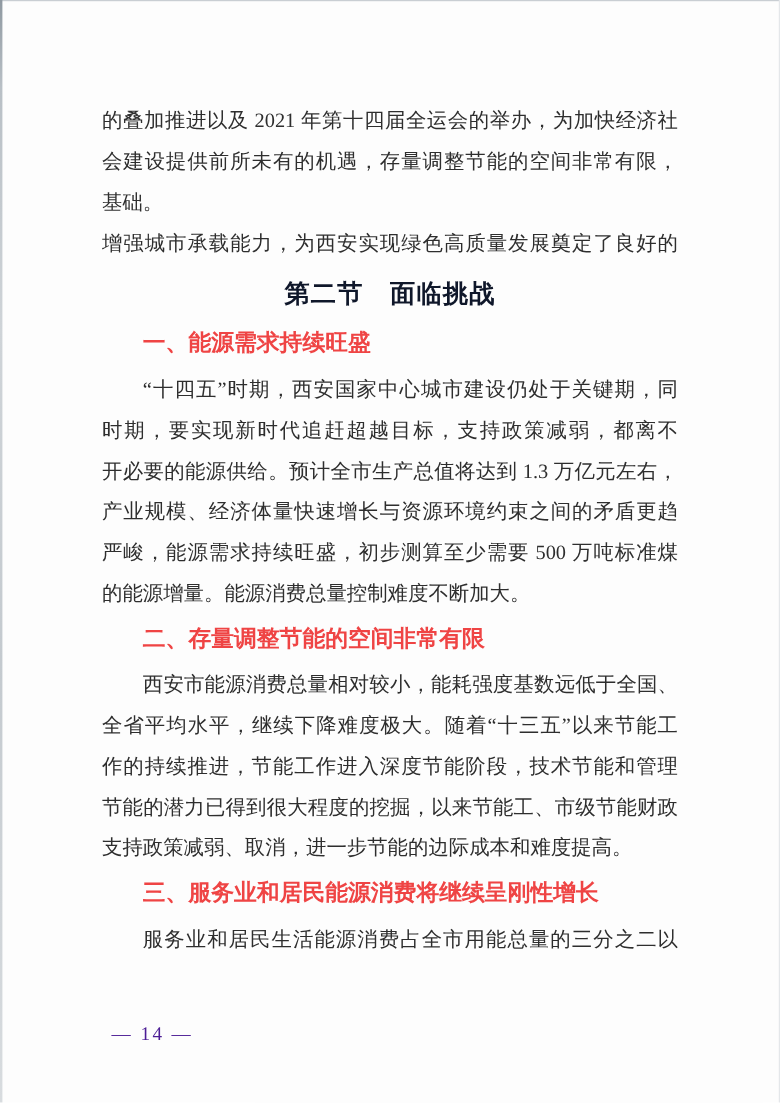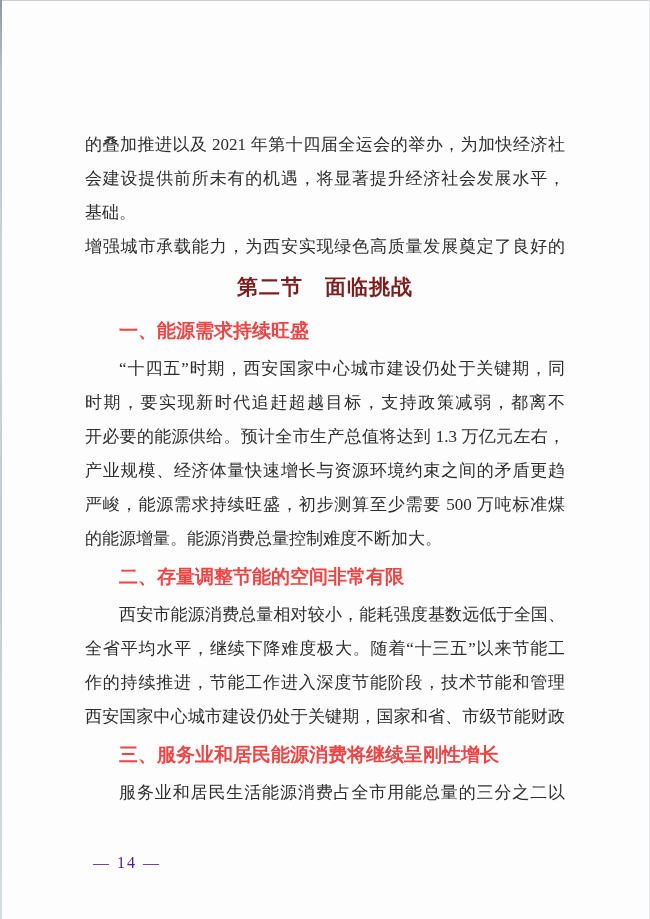--- a/index.html
+++ b/index.html
@@ -9,37 +9,36 @@
     background:#fdfdfd;
     overflow:hidden;
     font-family:"Liberation Serif","DejaVu Serif",serif;
   }
   
   .edge-top{position:absolute;top:0;left:0;width:650px;height:1px;background:#c9ced3;}
   .edge-left{position:absolute;top:0;left:0;width:2px;height:919px;
     background:linear-gradient(to bottom,#8f99a1 0%,#b9c0c6 8%,#cfd4d8 30%,#c4cacf 60%,#d8dcdf 100%);}
   .edge-right{position:absolute;top:0;right:0;width:1px;height:919px;background:#e4e7ea;}
 
-  .content{position:absolute;left:85px;top:84px;width:480px;margin-top:44px;}
+  .content{position:absolute;left:85px;top:84px;width:480px;}
 
   .bline{
     height:34px;line-height:34px;
     font-size:17px;color:#2e2e2e;
     text-align:justify;text-align-last:justify;
     overflow:hidden;white-space:nowrap;
   }
   .bline.end{text-align-last:left;}
   .bline.indent{padding-left:34px;}
 
   .section-heading{
     height:42px;line-height:42px;margin-top:4px;
     text-align:center;text-align-last:center;
-    font-size:21px;font-weight:600;color:#7f1d1d;
+    font-size:21px;font-weight:600;color:#0f172a;
     letter-spacing:1px;
-    font-family:Liberation Mono, monospace;
   }
   .sub-heading{
     height:42px;line-height:42px;
     padding-left:34px;
     font-family:"Liberation Sans","DejaVu Sans",sans-serif;
     font-size:19px;font-weight:bold;color:#ef4444;
   }
   .footer{
     position:absolute;left:93px;top:852px;
     font-size:16px;line-height:22px;color:#4c1d95;
@@ -52,21 +51,21 @@
 <div class="page">
 
   <div class="edge-top"></div>
   <div class="edge-left"></div>
   <div class="edge-right"></div>
 
   <div class="content">
 
     <div>
       <div class="bline">的叠加推进以及 2021 年第十四届全运会的举办，为加快经济社</div>
-      <div class="bline">会建设提供前所未有的机遇，将显著提升经济社会发展水平，</div>
+      <div class="bline">会建设提供前所未有的机遇，存量调整节能的空间非常有限，</div>
       <div class="bline end">基础。</div>
       <div class="bline">增强城市承载能力，为西安实现绿色高质量发展奠定了良好的</div>
     </div>
 
     <div class="section-heading">第二节　面临挑战</div>
 
     <div class="sub-heading">一、能源需求持续旺盛</div>
     <div>
       <div class="bline indent">“十四五”时期，西安国家中心城市建设仍处于关键期，同</div>
       <div class="bline">时期，要实现新时代追赶超越目标，支持政策减弱，都离不</div>
@@ -74,21 +73,22 @@
       <div class="bline">产业规模、经济体量快速增长与资源环境约束之间的矛盾更趋</div>
       <div class="bline">严峻，能源需求持续旺盛，初步测算至少需要 500 万吨标准煤</div>
       <div class="bline end">的能源增量。能源消费总量控制难度不断加大。</div>
     </div>
 
     <div class="sub-heading">二、存量调整节能的空间非常有限</div>
     <div>
       <div class="bline indent">西安市能源消费总量相对较小，能耗强度基数远低于全国、</div>
       <div class="bline">全省平均水平，继续下降难度极大。随着“十三五”以来节能工</div>
       <div class="bline">作的持续推进，节能工作进入深度节能阶段，技术节能和管理</div>
-      <div class="bline">西安国家中心城市建设仍处于关键期，国家和省、市级节能财政</div>
+      <div class="bline">节能的潜力已得到很大程度的挖掘，以来节能工、市级节能财政</div>
+      <div class="bline end">支持政策减弱、取消，进一步节能的边际成本和难度提高。</div>
     </div>
 
     <div class="sub-heading">三、服务业和居民能源消费将继续呈刚性增长</div>
     <div>
       <div class="bline indent">服务业和居民生活能源消费占全市用能总量的三分之二以</div>
     </div>
 
   </div>
 
   <div class="footer">— 14 —</div>

